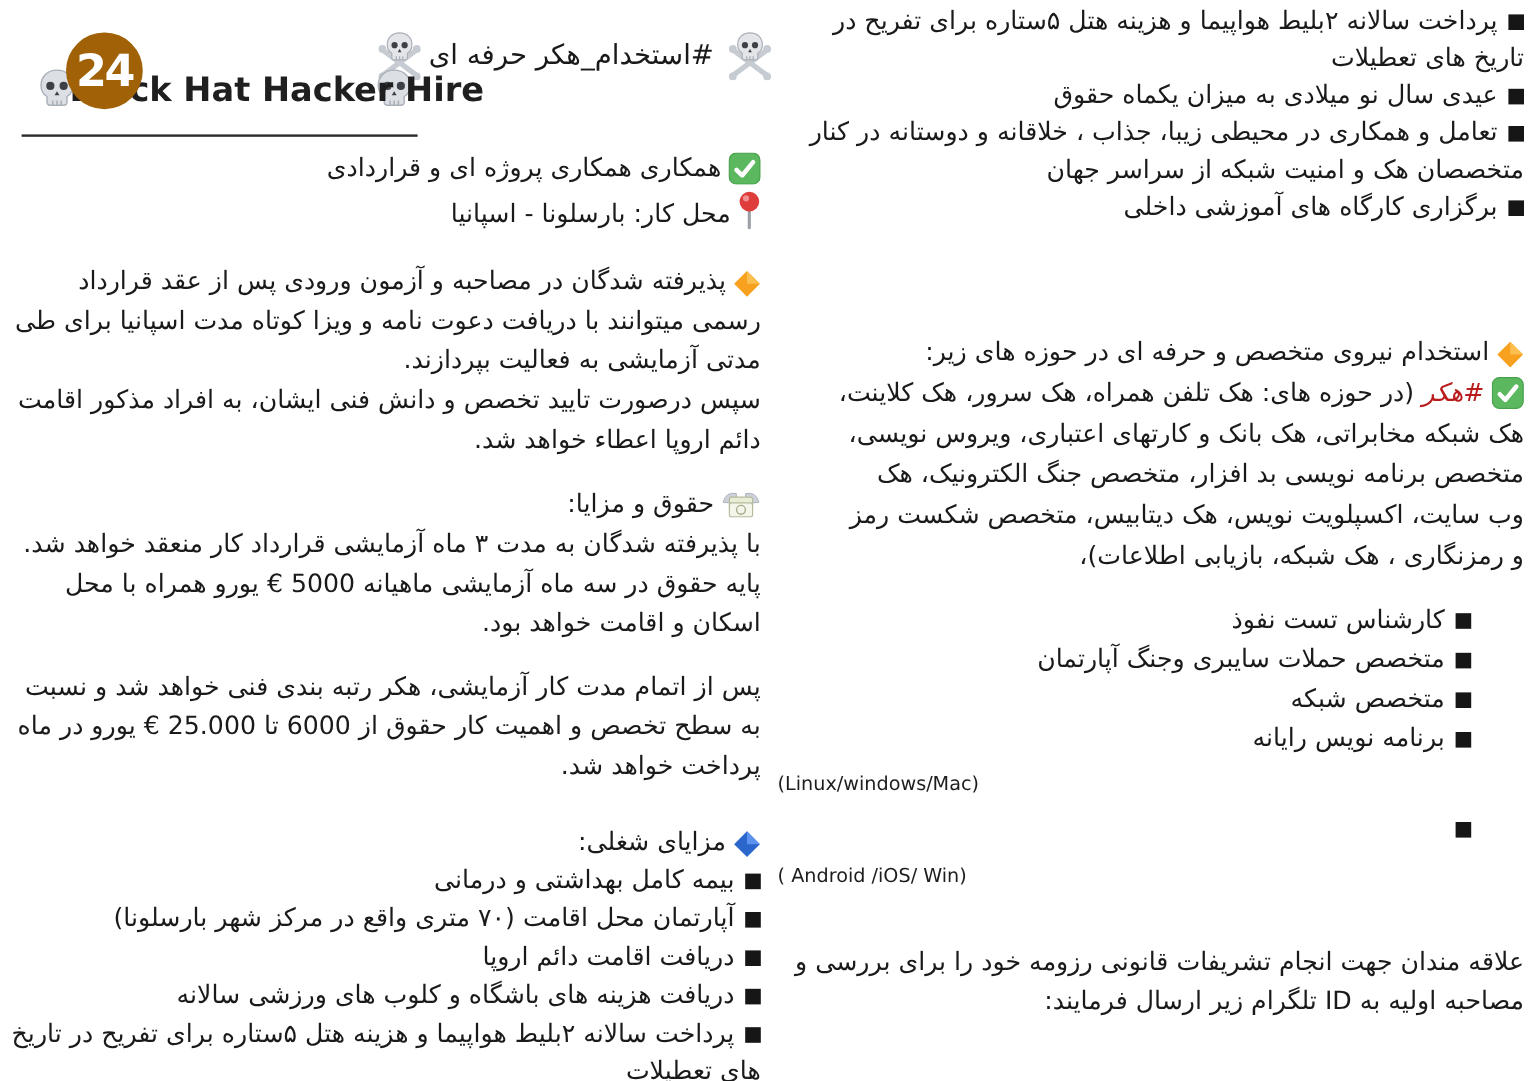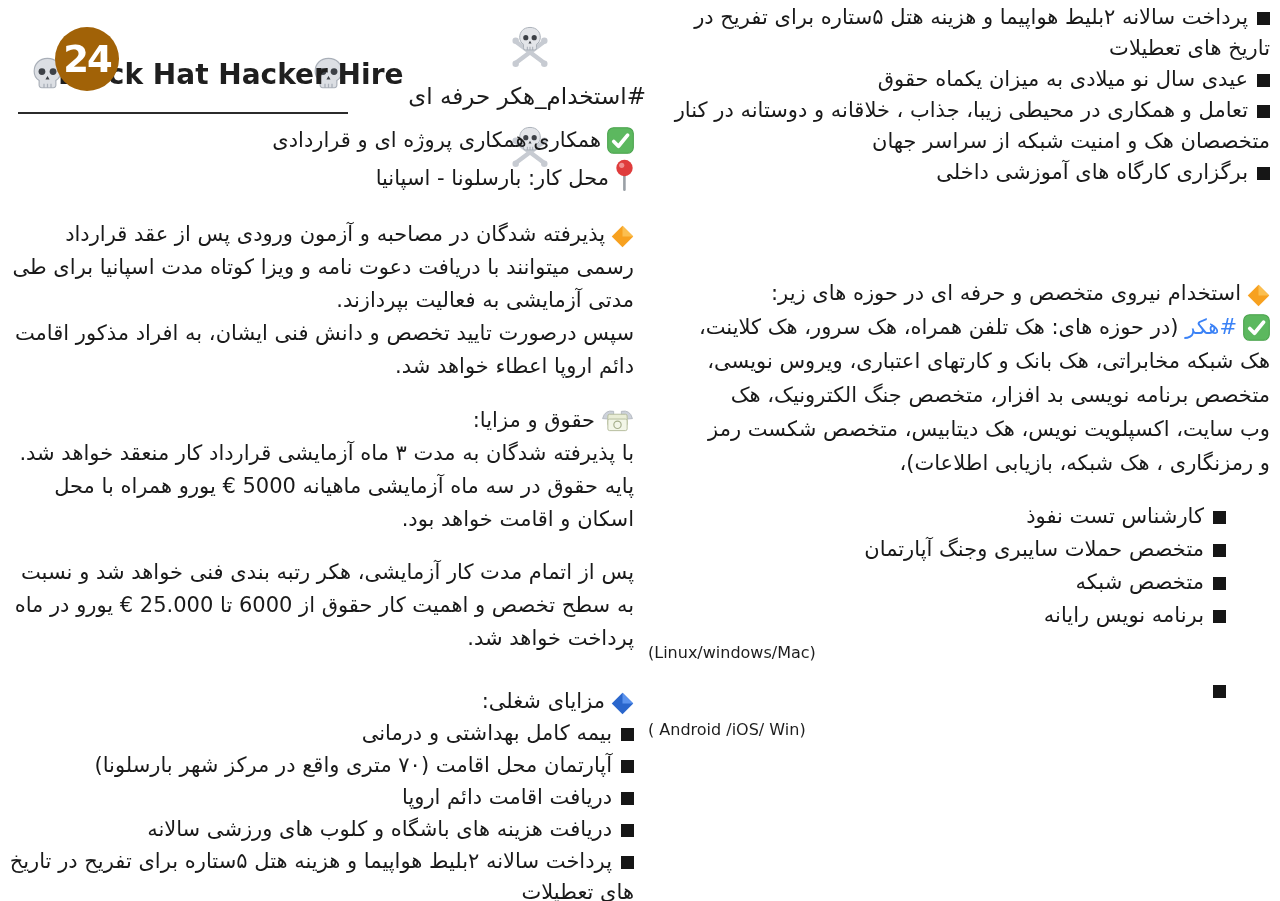--- a/index.html
+++ b/index.html
@@ -8,21 +8,21 @@
     overflow:hidden;font-family:"DejaVu Sans",sans-serif;color:#1a1a1a;
   }
   .col{position:absolute;top:0;height:901px;}
   #col-left{left:0;width:640px;}
   #col-right{left:640px;width:640px;}
   .blk{position:absolute;direction:rtl;text-align:right;font-size:21px;line-height:33px;}
   .ico{display:inline-block;vertical-align:-7px;margin-left:6px;}
   .ico svg{display:block;}
   .sq{display:inline-block;width:13px;height:13px;background:#161616;margin-left:9px;vertical-align:-1px;}
   
-  #post-title{top:26px;right:-6px;display:flex;flex-direction:column;align-items:center;gap:13px;font-size:23px;}
+  #post-title{top:26px;right:-6px;display:flex;flex-direction:row;align-items:center;gap:3px;font-size:23px;}
   #brand-skull-l{position:absolute;left:24px;top:56px;}
   #brand-logo{
     position:absolute;left:55px;top:27px;width:64px;height:64px;border-radius:50%;
     background:#a16207;z-index:3;display:flex;align-items:center;justify-content:center;
     color:#ffffff;font-size:37px;font-weight:bold;letter-spacing:-2px;
   }
   #brand-text{position:absolute;left:58px;top:58px;z-index:1;font-size:28px;font-weight:bold;color:#1f1f1f;direction:ltr;}
   #brand-skull-r{position:absolute;left:305px;top:56px;}
   #divider{position:absolute;left:18px;top:112px;width:330px;border-top:2px solid #2b2b2b;}
   
@@ -37,21 +37,21 @@
   #col-right .blk{right:10px;left:8px;}
   #bencont{top:2px;line-height:31px;}
   #hiring{top:276px;line-height:34px;margin-left:48px;}
   #roles{top:500px;line-height:33px;}
   .role{padding-right:44px;}
   .note{direction:ltr;text-align:left;font-size:16px;padding-right:0;color:#1d1d1d;}
   #note-pc{margin-top:4px;}
   #role-mobile{margin-top:5px;}
   #note-mobile{margin-top:6px;}
   #outro{top:778px;padding-top:7px;}
-  .hashtag{color:#3b82f6;}
+  .hashtag{color:#b91c1c;font-style:italic;}
 </style>
 </head>
 <body>
 
 <div id="canvas">
 
   <div id="col-left" class="col">
 
     <div id="post-title" class="blk">
       <span class="use-icon ico">
@@ -195,14 +195,15 @@
     <div id="roles" class="blk">
       <div class="role"><span class="sq"></span><span>کارشناس تست نفوذ</span></div>
       <div class="role"><span class="sq"></span><span>متخصص حملات سایبری وجنگ آپارتمان</span></div>
       <div class="role"><span class="sq"></span><span>متخصص شبکه</span></div>
       <div class="role"><span class="sq"></span><span>برنامه نویس رایانه</span></div>
       <div class="note" id="note-pc">(Linux/windows/Mac)</div>
       <div class="role" id="role-mobile"><span class="sq"></span></div>
       <div class="note" id="note-mobile">( Android /iOS/ Win)</div>
     </div>
 
+    <div id="outro" class="blk">علاقه مندان جهت انجام تشریفات قانونی رزومه خود را برای بررسی و مصاحبه اولیه به ID تلگرام زیر ارسال فرمایند:</div>
   </div>
 </div>
 
 </body></html>

